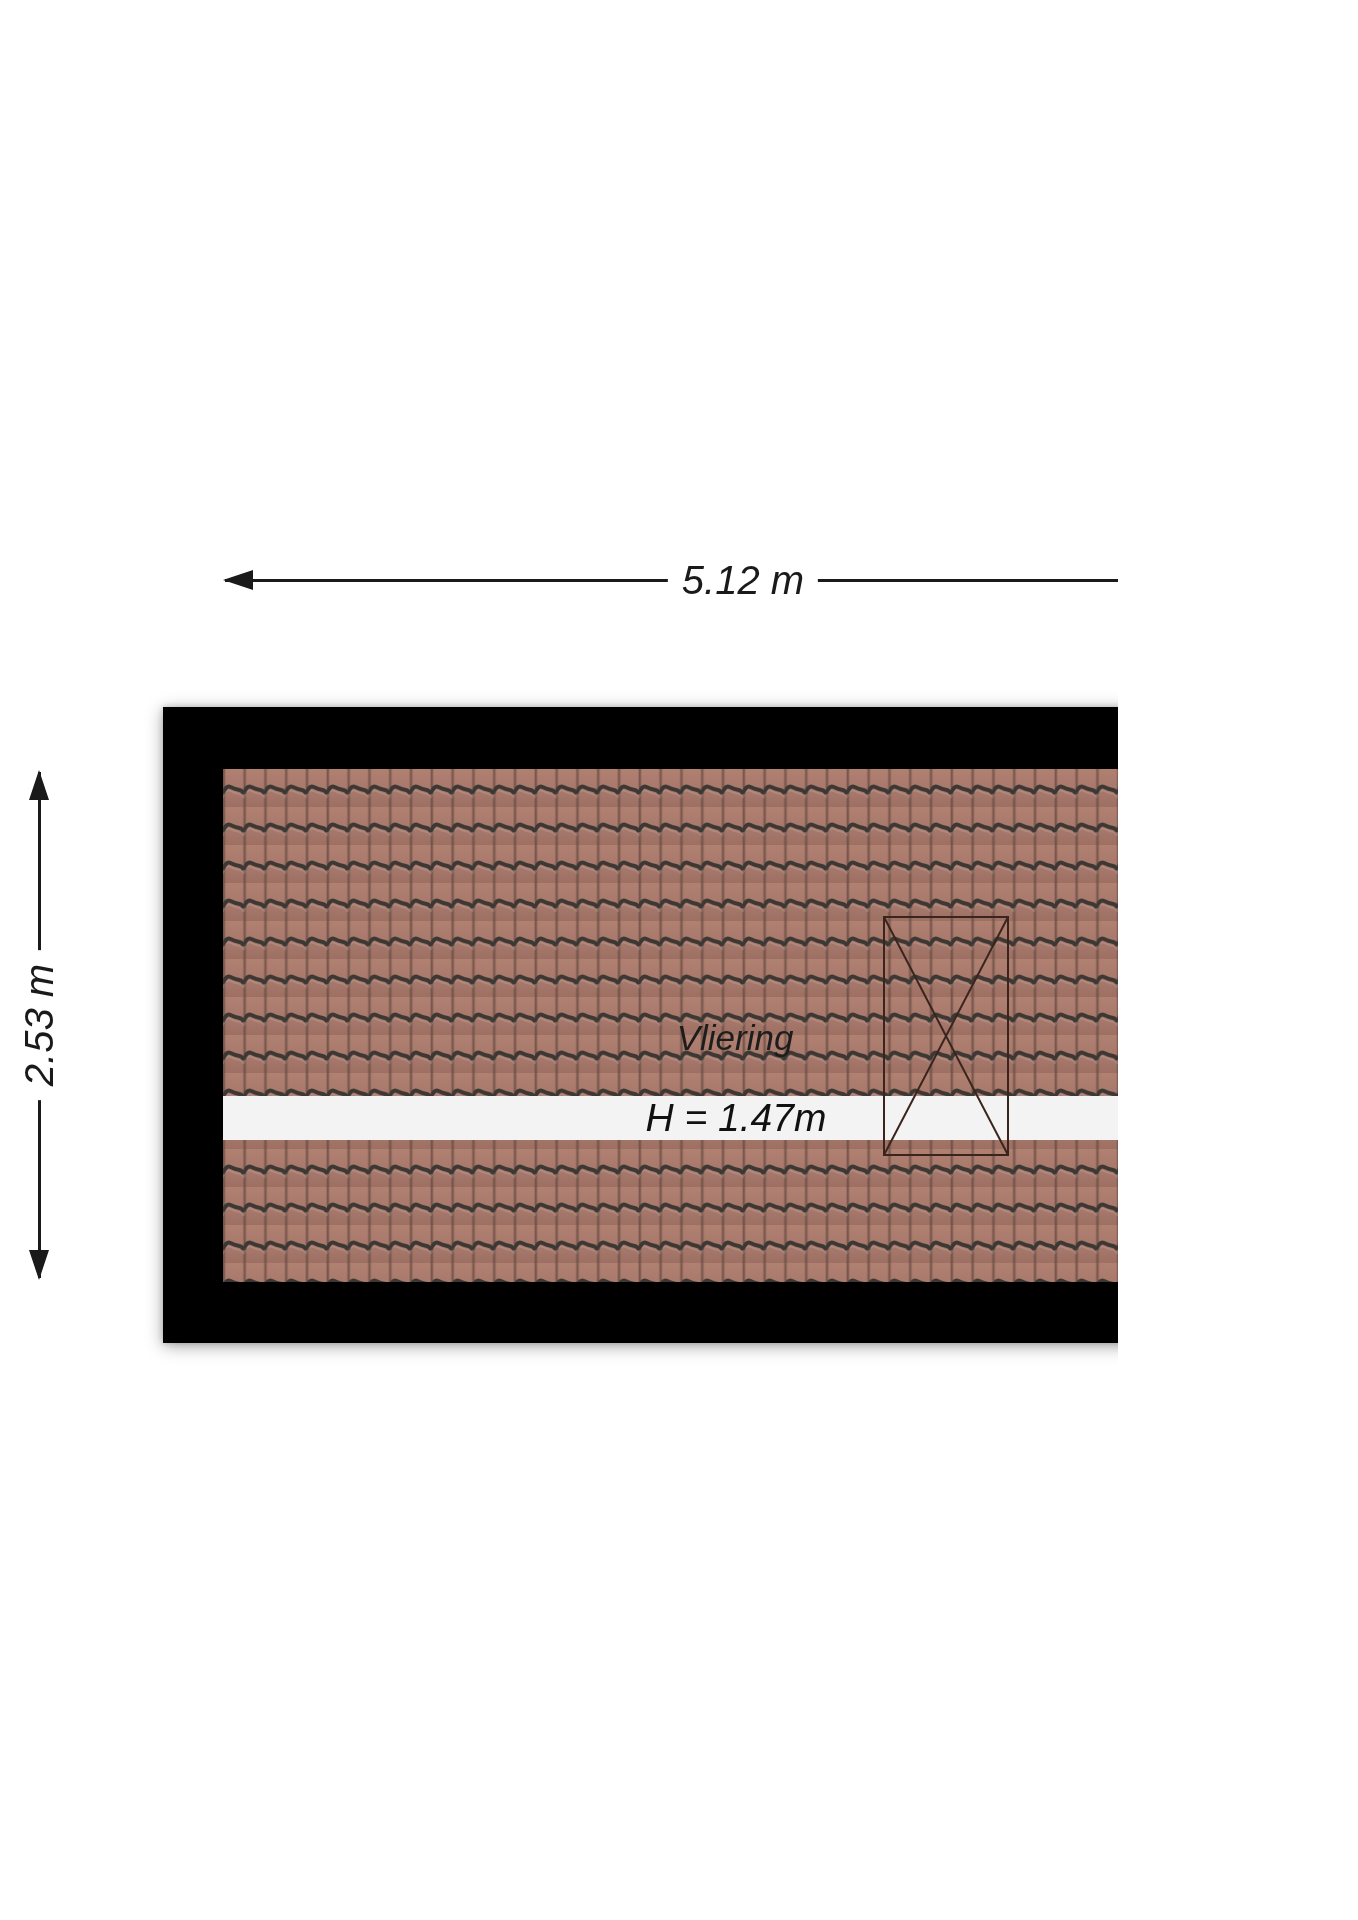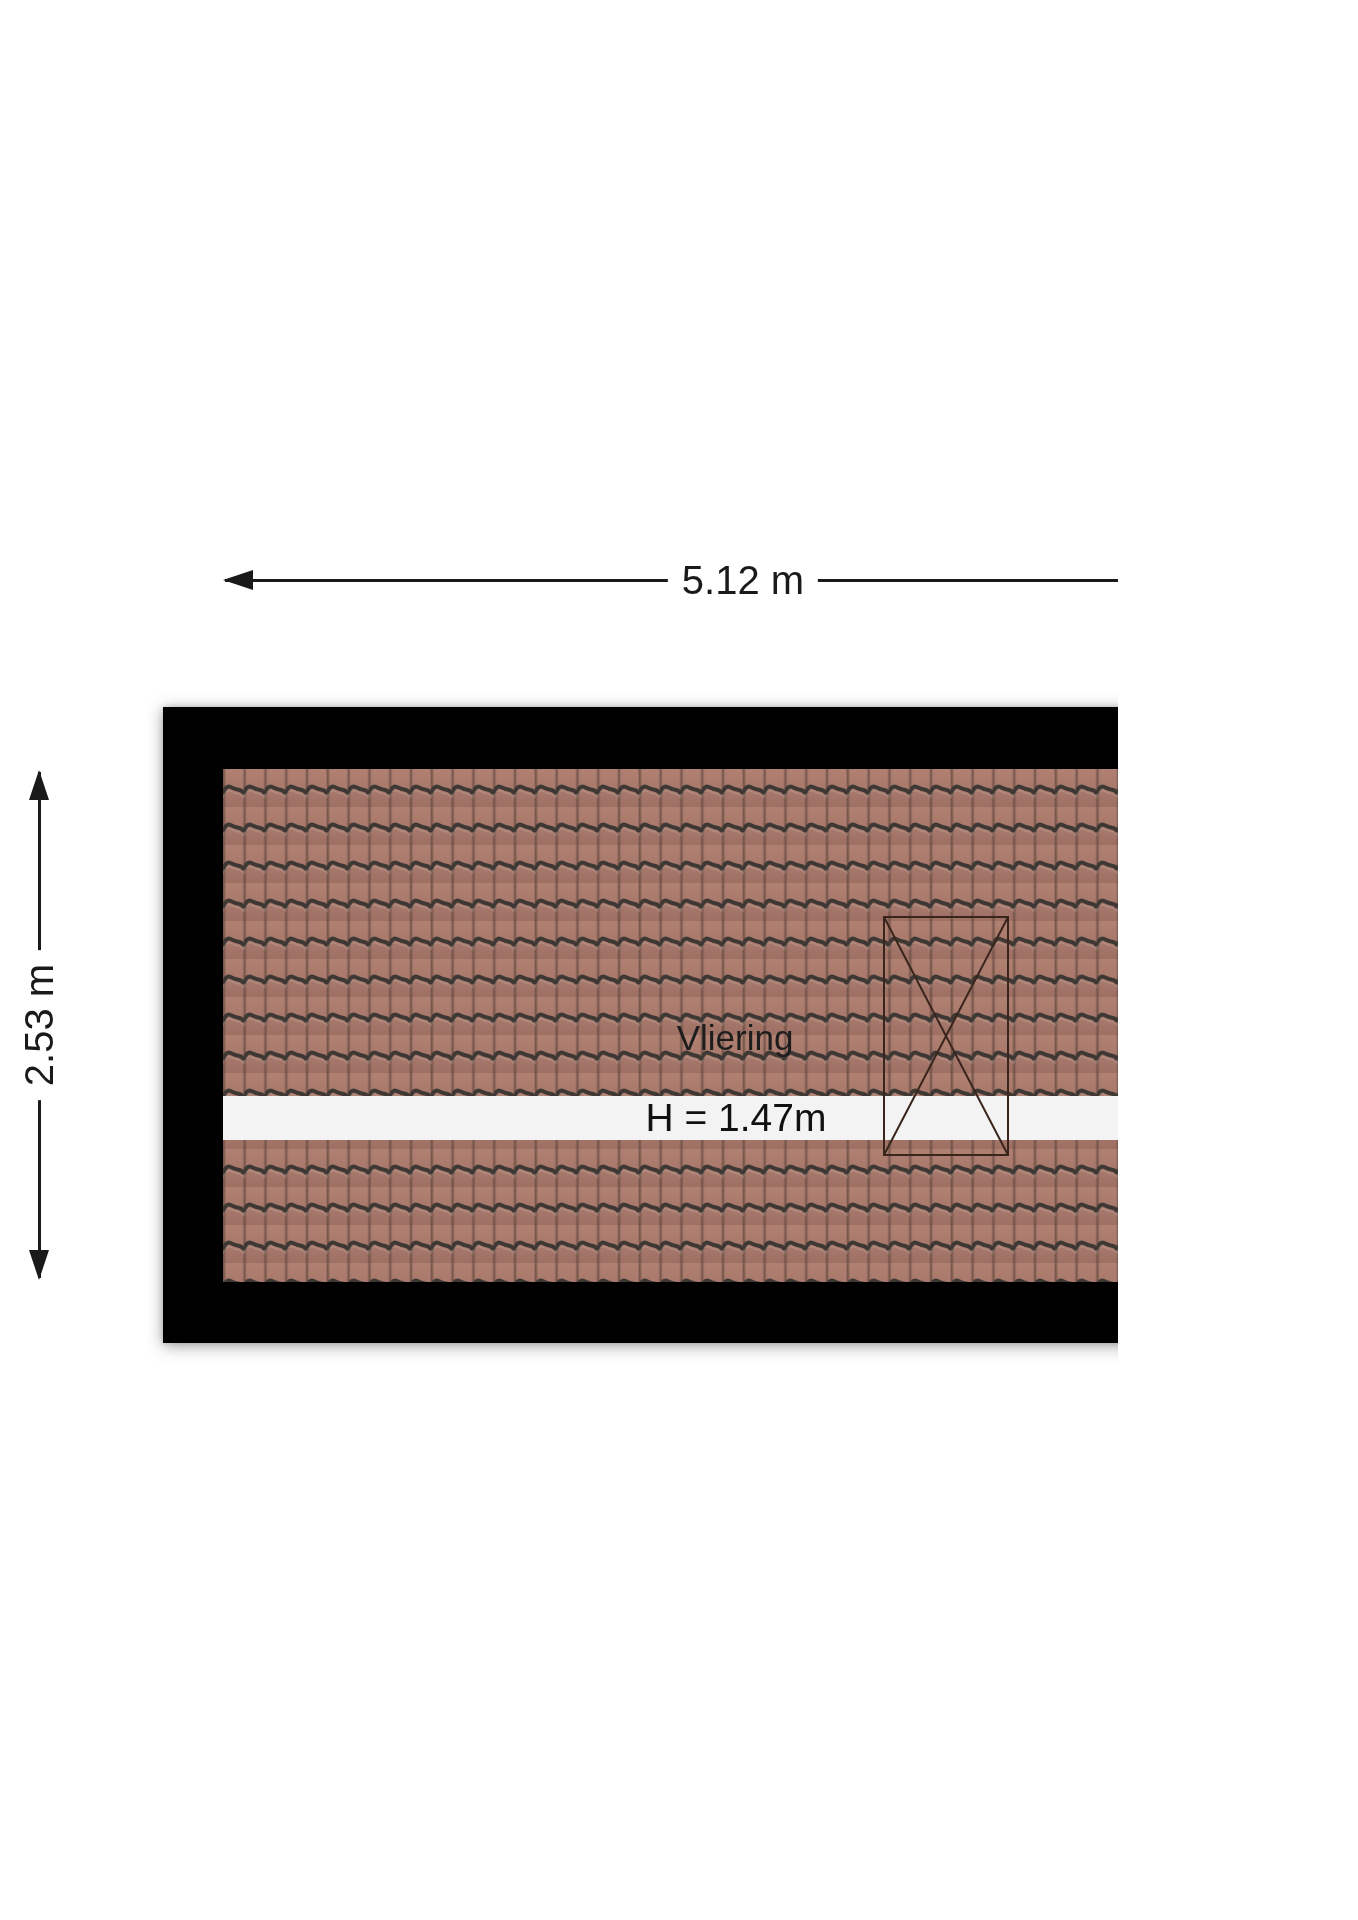--- a/index.html
+++ b/index.html
@@ -1,18 +1,18 @@
 <!DOCTYPE html>
 <html><head>
 <meta charset="utf-8">
 <style>
   html,body { margin:0; padding:0; background:#ffffff; }
   .screen {
     position:relative; width:1118px; height:1920px; background:#ffffff;
-    overflow:hidden; font-family:"Liberation Sans", sans-serif; color:#1c1c1c;
+    overflow:hidden; font-family:"Liberation Sans", sans-serif; color:#1c1c1c;font-style:italic;
   }
 
   
   .dim { position:absolute; }
   .dim-h { left:223px; top:558px; width:1040px; height:44px; }
   .dim-h .line { position:absolute; left:2px; right:2px; top:21px; height:3px; background:#1a1a1a; }
   .dim-v { left:17px; top:770px; width:44px; height:510px; }
   .dim-v .line { position:absolute; top:2px; bottom:2px; left:21px; width:3px; background:#1a1a1a; }
 
   .ah { position:absolute; width:0; height:0; }

